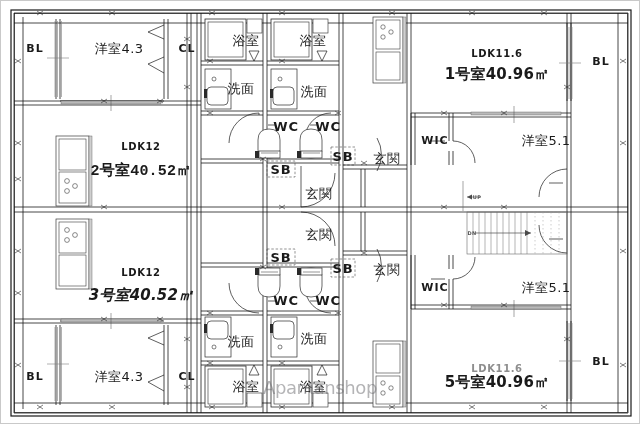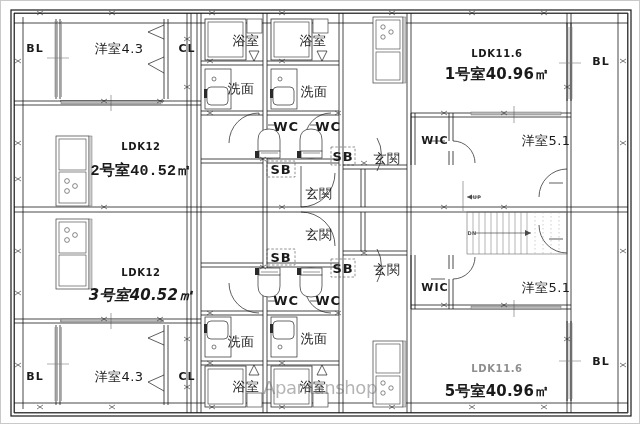--- a/index.html
+++ b/index.html
@@ -460,21 +460,21 @@
   <div class="lbl lbl-area ctr" style="left:140px;top:294px;font-style:italic;">3号室40.52㎡</div>
 
   <div class="lbl lbl-room ctr" style="left:496px;top:53px;">LDK11.6</div>
   <div class="lbl lbl-area ctr" style="left:496px;top:73px;">1号室40.96㎡</div>
   <div class="lbl lbl-en ctr" style="left:600px;top:60px;">BL</div>
   <div class="lbl lbl-jp ctr" style="left:545px;top:139px;">洋室5.1</div>
   <div class="lbl lbl-en ctr" style="left:434px;top:139px;">WIC</div>
   <div class="lbl lbl-jp ctr" style="left:386px;top:157px;">玄関</div>
 
   <div class="lbl lbl-room lbl-faint ctr" style="left:496px;top:368px;">LDK11.6</div>
-  <div class="lbl lbl-area ctr" style="left:496px;top:390px;">5号室40.96㎡</div>
+  <div class="lbl lbl-area ctr" style="left:496px;top:381px;">5号室40.96㎡</div>
   <div class="lbl lbl-en ctr" style="left:600px;top:360px;">BL</div>
   <div class="lbl lbl-jp ctr" style="left:545px;top:286px;">洋室5.1</div>
   <div class="lbl lbl-en ctr" style="left:434px;top:286px;">WIC</div>
   <div class="lbl lbl-jp ctr" style="left:386px;top:268px;">玄関</div>
 
   <div class="lbl lbl-jp ctr" style="left:245px;top:39px;">浴室</div>
   <div class="lbl lbl-jp ctr" style="left:312px;top:39px;">浴室</div>
   <div class="lbl lbl-jp ctr" style="left:240px;top:87px;">洗面</div>
   <div class="lbl lbl-jp ctr" style="left:313px;top:90px;">洗面</div>
   <div class="lbl lbl-en-sm ctr" style="left:285px;top:125px;">WC</div>

